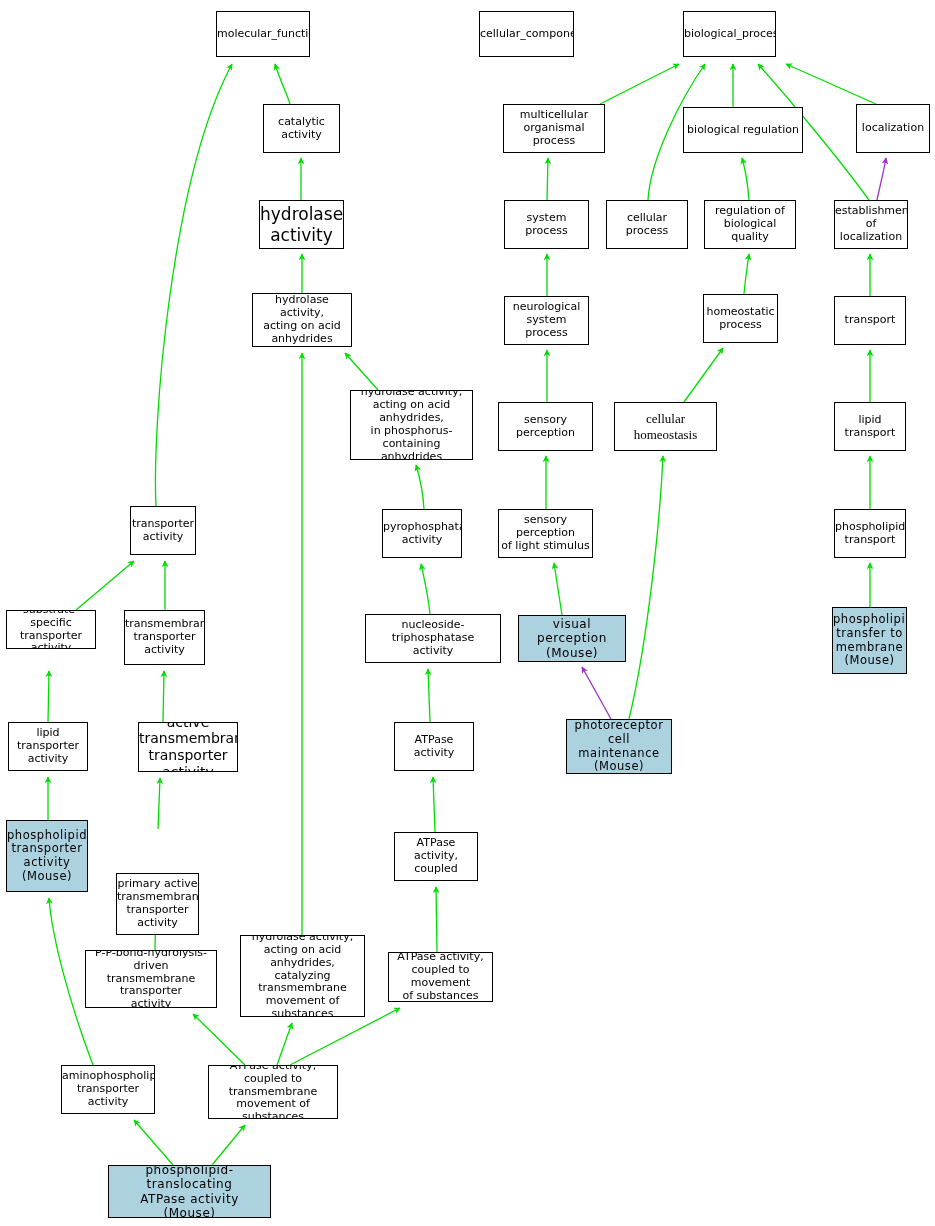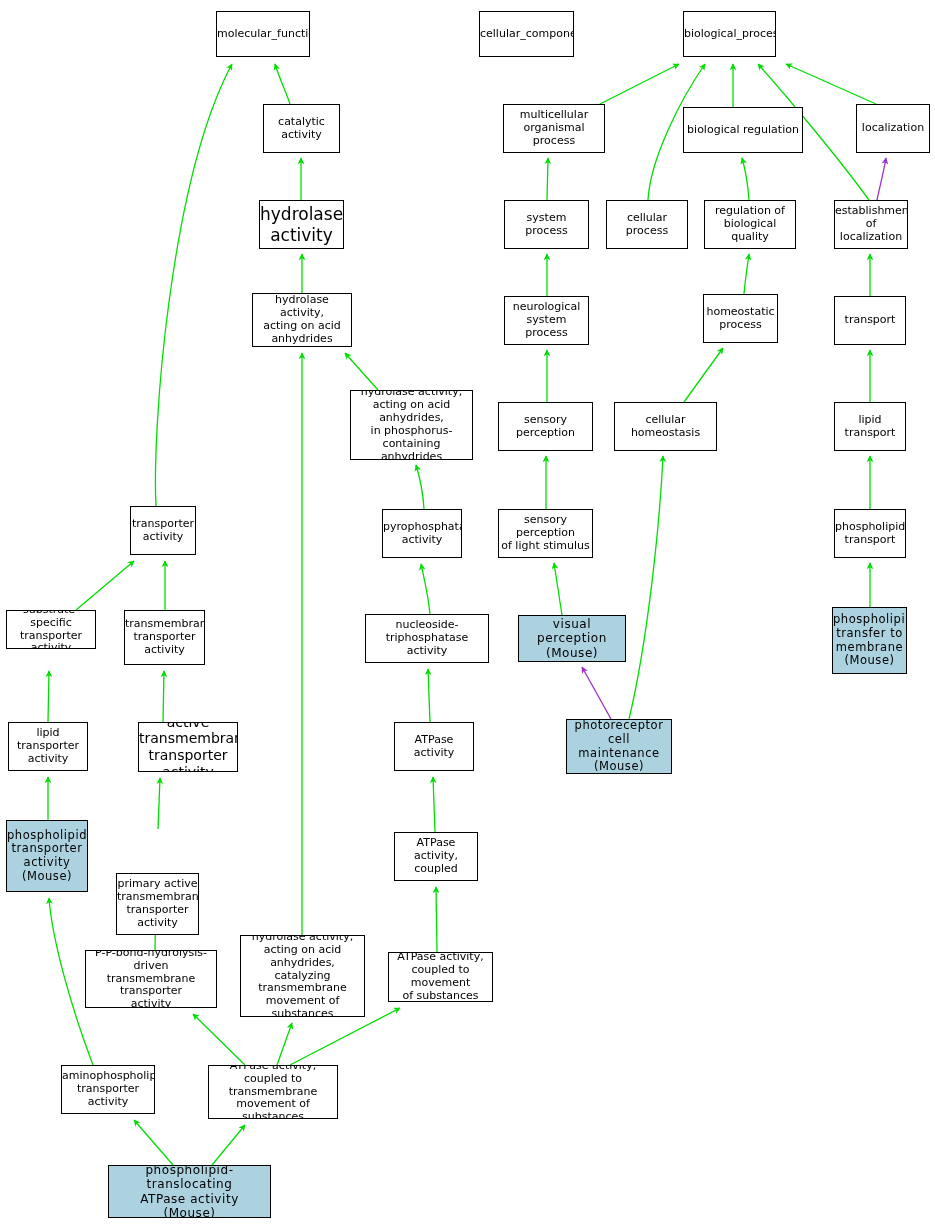--- a/index.html
+++ b/index.html
@@ -171,21 +171,21 @@
       <div class="go-node" style="left: 350px; top: 390px; width: 123px; height: 70px; font-size: 11px;">
         <span class="node-label">hydrolase activity,
 acting on acid
 anhydrides,
 in phosphorus-containing
 anhydrides</span>
       </div>
       <div class="go-node" style="left: 498px; top: 402px; width: 95px; height: 49px; font-size: 11px;">
         <span class="node-label">sensory perception</span>
       </div>
-      <div class="go-node" style="left: 614px; top: 402px; width: 103px; height: 49px; font-size: 11px;">
+      <div class="go-node" style="left: 614px; top: 402px; width: 103px; height: 49px; font-size: 13px; font-family: Liberation Serif, serif;">
         <span class="node-label">cellular homeostasis</span>
       </div>
       <div class="go-node" style="left: 834px; top: 402px; width: 72px; height: 49px; font-size: 11px;">
         <span class="node-label">lipid transport</span>
       </div>
       <div class="go-node" style="left: 130px; top: 506px; width: 66px; height: 49px; font-size: 11px;">
         <span class="node-label">transporter
 activity</span>
       </div>
       <div class="go-node" style="left: 382px; top: 509px; width: 80px; height: 49px; font-size: 11px;">
@@ -203,21 +203,21 @@
       <div class="go-node" style="left: 6px; top: 610px; width: 90px; height: 39px; font-size: 11px;">
         <span class="node-label">substrate-specific
 transporter
 activity</span>
       </div>
       <div class="go-node" style="left: 124px; top: 610px; width: 81px; height: 55px; font-size: 11px;">
         <span class="node-label">transmembrane
 transporter
 activity</span>
       </div>
-      <div class="go-node" style="left: 365px; top: 614px; width: 124px; height: 49px; font-size: 11px;">
+      <div class="go-node" style="left: 365px; top: 614px; width: 136px; height: 49px; font-size: 11px;">
         <span class="node-label">nucleoside-triphosphatase
 activity</span>
       </div>
       <div class="go-node highlight" style="left: 518px; top: 615px; width: 108px; height: 47px; font-size: 12px;">
         <span class="node-label">visual perception
 (Mouse)</span>
       </div>
       <div class="go-node highlight" style="left: 832px; top: 607px; width: 75px; height: 67px; font-size: 11.5px;">
         <span class="node-label">phospholipid
 transfer to

